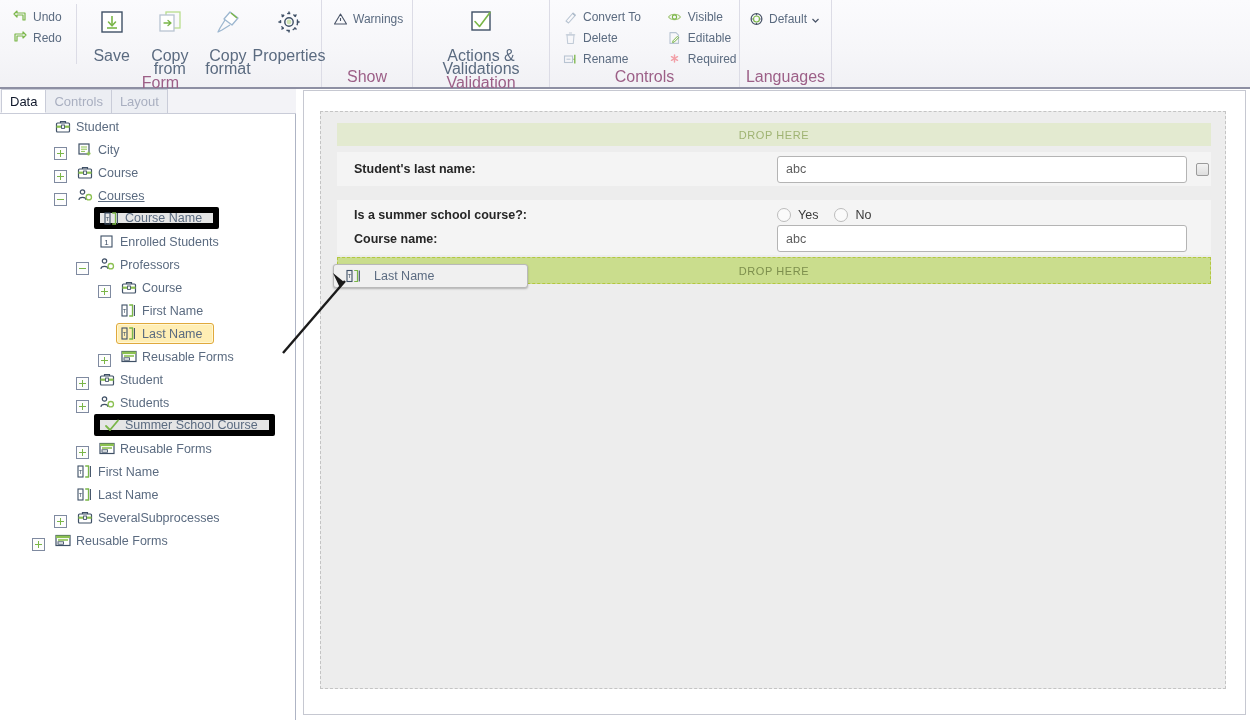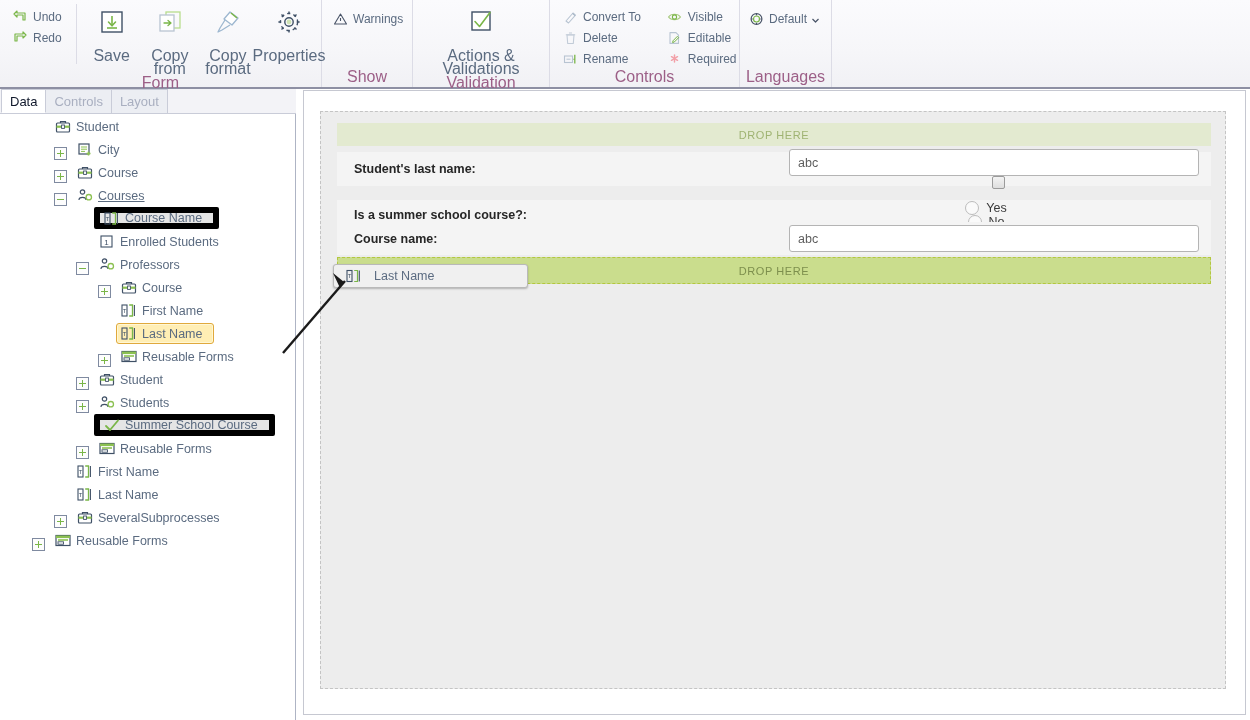--- a/index.html
+++ b/index.html
@@ -293,21 +293,21 @@
     font-size: 12.5px;
     font-weight: bold;
     color: #262626;
     padding-left: 17px;
     width: 440px;
     box-sizing: border-box;
   }
   .frow .fctl {
     flex: 1;
     display: flex;
-    flex-direction: column;
+    flex-direction: row;
     align-items: center;
   }
   .ftext {
     height: 27px;
     background: #ffffff;
     border: 1px solid #b4b4b4;
     border-radius: 3px;
     box-sizing: border-box;
     display: flex;
     align-items: center;

